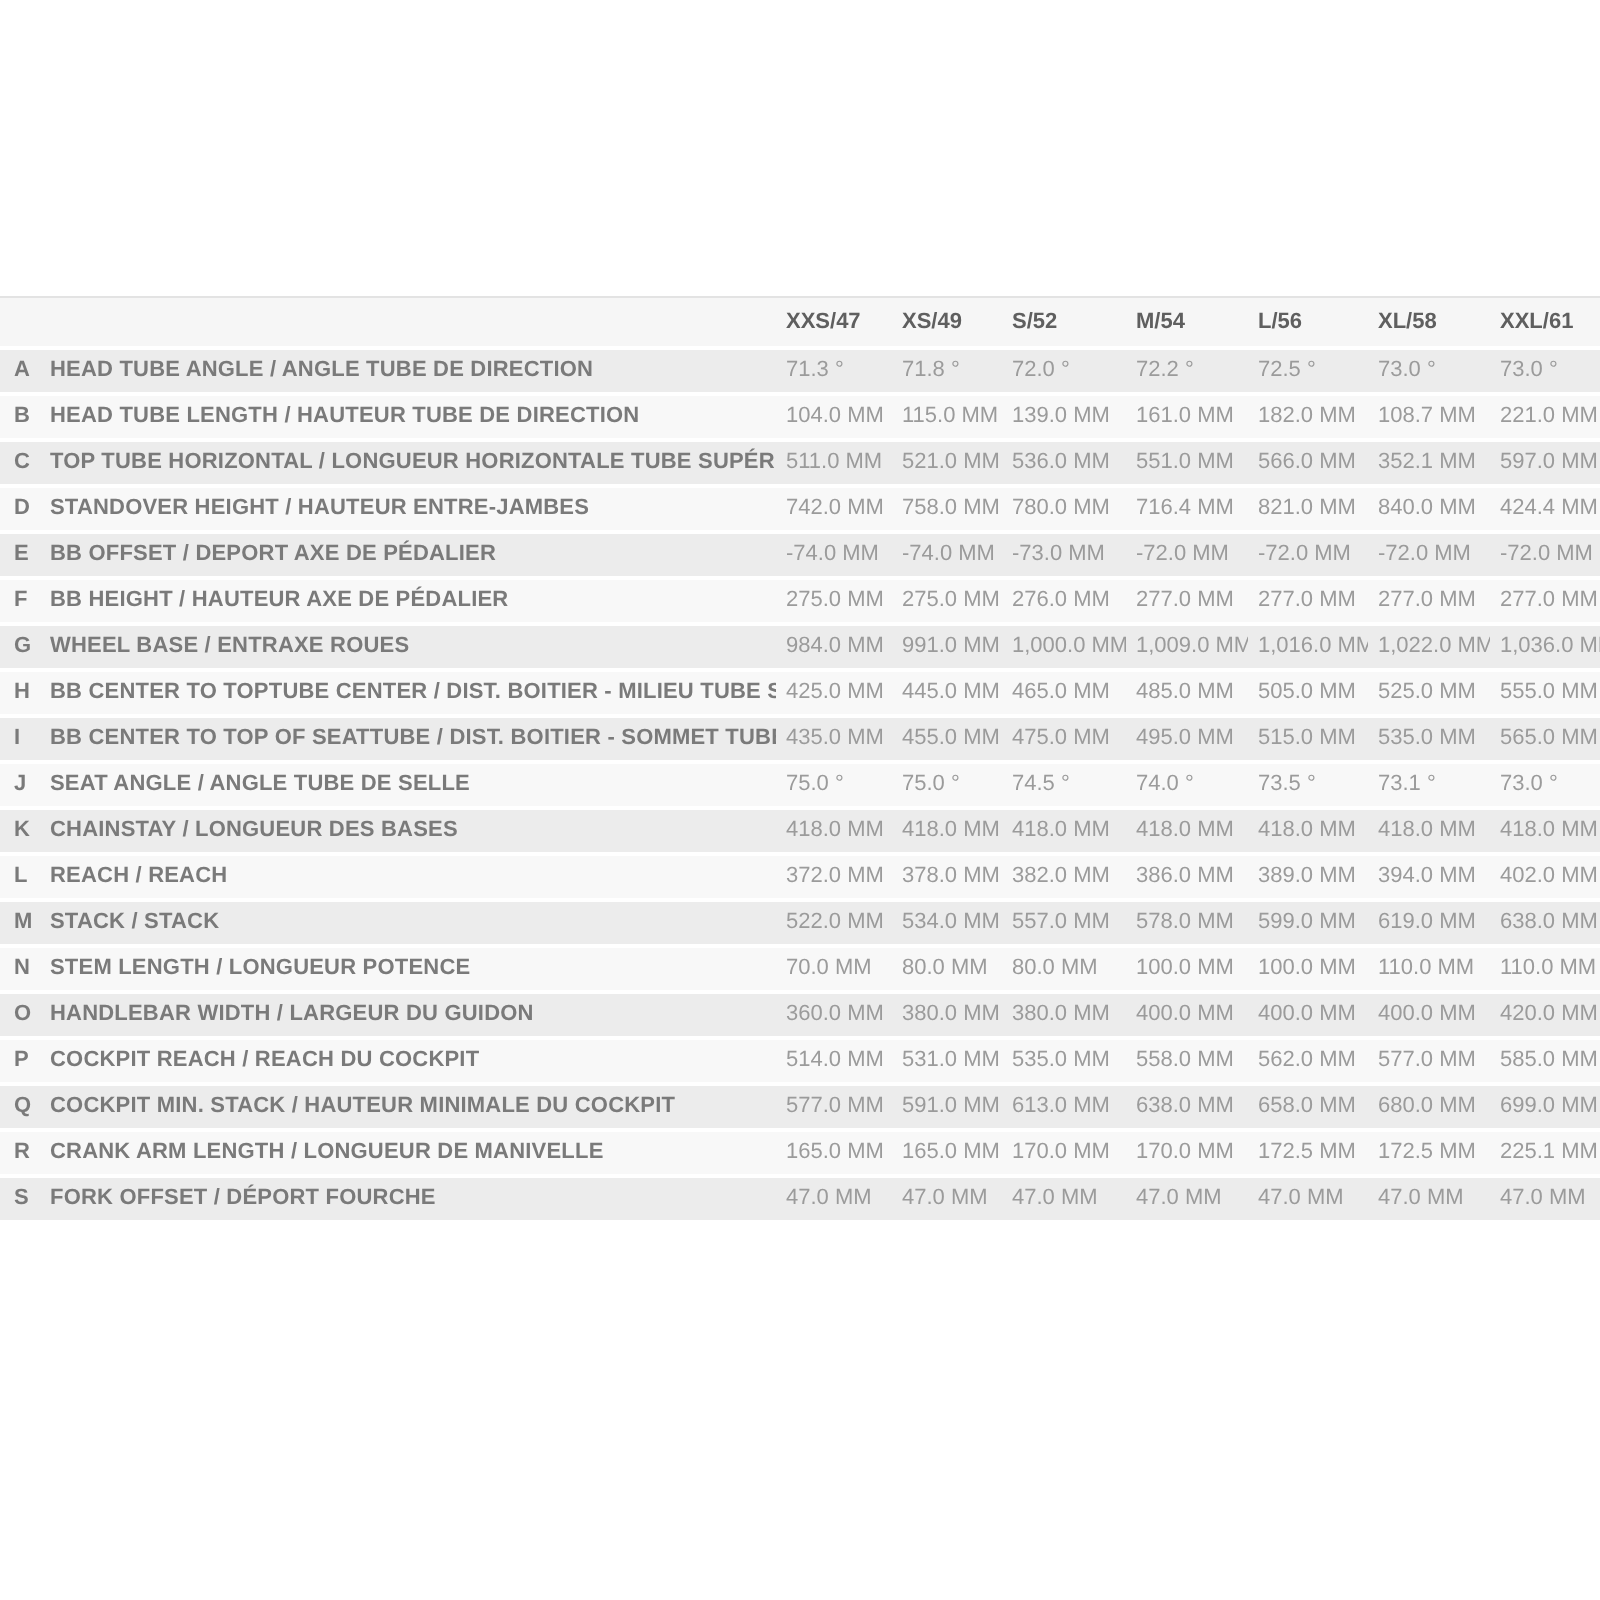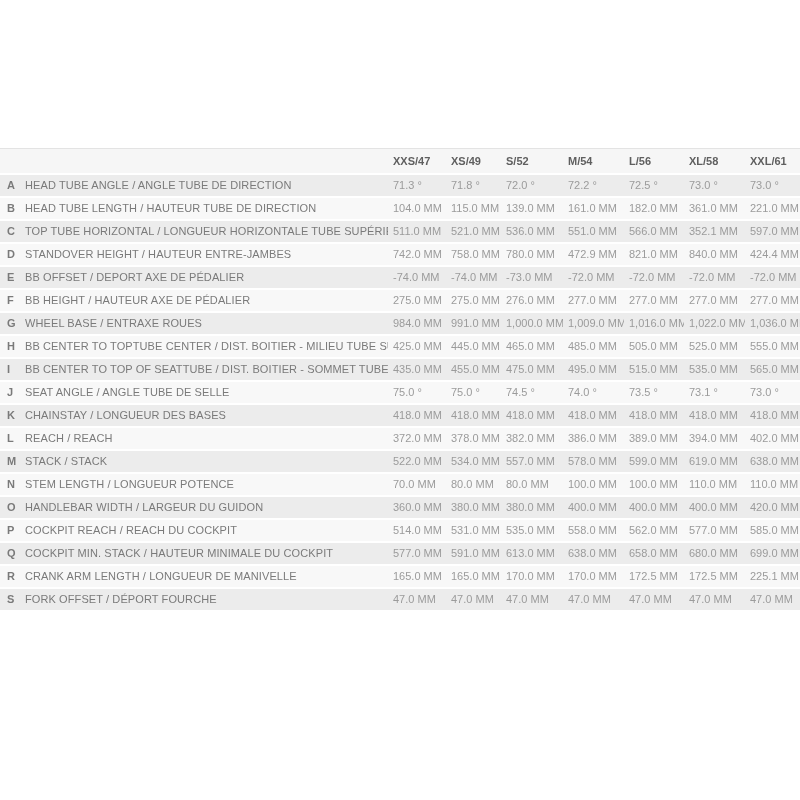--- a/index.html
+++ b/index.html
@@ -41,21 +41,21 @@
   }
   table.geo tbody tr { border-bottom: 2px solid #ffffff; }
   table.geo tbody tr:nth-child(odd)  { background: #ececec; }
   table.geo tbody tr:nth-child(even) { background: #f8f8f8; }
   td.letter {
     font-weight: bold;
     color: #7a7a7a;
     padding-left: 7px;
   }
   td.label {
-    font-weight: normal;
+    font-weight: bold;
     color: #7a7a7a;
     padding-left: 3px;
     letter-spacing: 0.1px;
     margin-left: 16px;
   }
   td.val {
     color: #9b9b9b;
     padding-left: 5px;
   }
 </style>
@@ -104,41 +104,41 @@
             <td class="val">73.0 °</td>
           </tr>
           <tr>
             <td class="letter">B</td>
             <td class="label">HEAD TUBE LENGTH / HAUTEUR TUBE DE DIRECTION</td>
             <td class="val">104.0 MM</td>
             <td class="val">115.0 MM</td>
             <td class="val">139.0 MM</td>
             <td class="val">161.0 MM</td>
             <td class="val">182.0 MM</td>
-            <td class="val">361.0 MM</td>
+            <td class="val">108.7 MM</td>
             <td class="val">221.0 MM</td>
           </tr>
           <tr>
             <td class="letter">C</td>
             <td class="label">TOP TUBE HORIZONTAL / LONGUEUR HORIZONTALE TUBE SUPÉRIEUR</td>
             <td class="val">511.0 MM</td>
             <td class="val">521.0 MM</td>
             <td class="val">536.0 MM</td>
             <td class="val">551.0 MM</td>
             <td class="val">566.0 MM</td>
             <td class="val">352.1 MM</td>
             <td class="val">597.0 MM</td>
           </tr>
           <tr>
             <td class="letter">D</td>
             <td class="label">STANDOVER HEIGHT / HAUTEUR ENTRE-JAMBES</td>
             <td class="val">742.0 MM</td>
             <td class="val">758.0 MM</td>
             <td class="val">780.0 MM</td>
-            <td class="val">472.9 MM</td>
+            <td class="val">716.4 MM</td>
             <td class="val">821.0 MM</td>
             <td class="val">840.0 MM</td>
             <td class="val">424.4 MM</td>
           </tr>
           <tr>
             <td class="letter">E</td>
             <td class="label">BB OFFSET / DEPORT AXE DE PÉDALIER</td>
             <td class="val">-74.0 MM</td>
             <td class="val">-74.0 MM</td>
             <td class="val">-73.0 MM</td>

